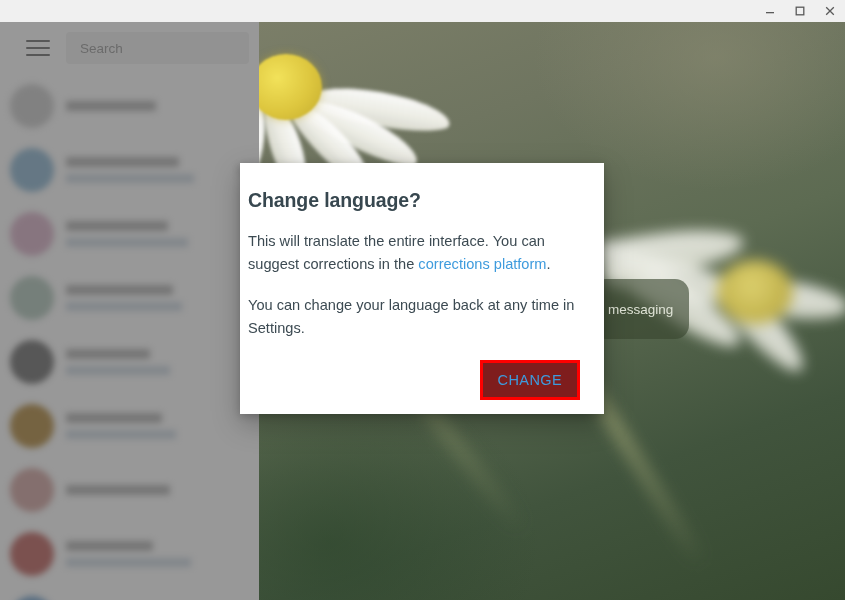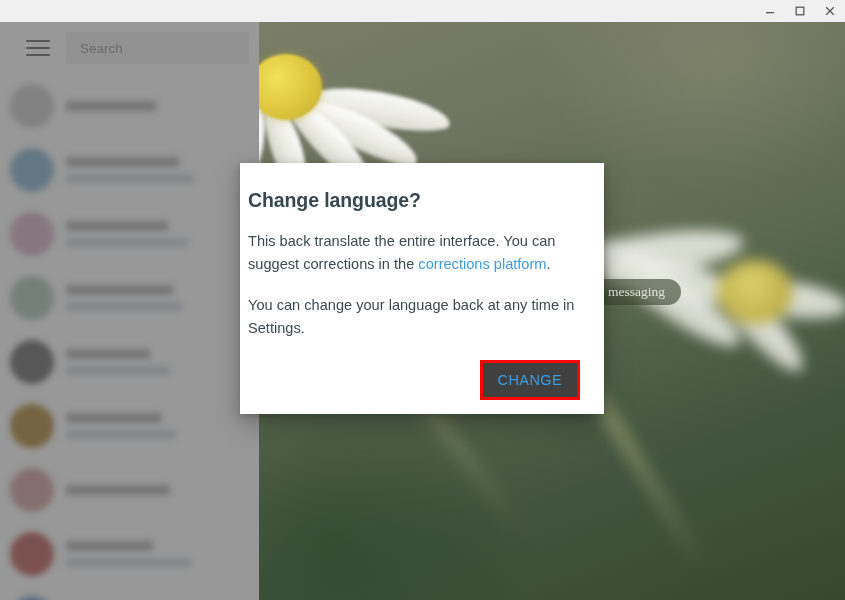--- a/index.html
+++ b/index.html
@@ -151,29 +151,28 @@
   .pb3 { left: 40px; top: 150px; width: 120px; height: 36px; transform: rotate(34deg); }
   .pb4 { left: 150px; top: 140px; width: 110px; height: 36px; transform: rotate(8deg); }
   .pb5 { left: 120px; top: 170px; width: 110px; height: 34px; transform: rotate(48deg); }
 
   
   .chip {
     position: absolute;
     left: 333px;
     top: 257px;
     height: 26px;
-    padding: 0 16px;
+    padding: 17px 16px;
     border-radius: 14px;
     background: rgba(56,70,46,0.62);
     color: #dfe3d6;
     font-size: 13.5px;
     display: flex;
     align-items: center;
     z-index: 6;
-    font-family: Liberation Serif, serif;
   }
 
   
   .sidebar {
     position: absolute;
     top: 0; left: 0;
     width: 259px;
     height: 578px;
     background: #f3f3f3;
     overflow: hidden;
@@ -316,21 +315,21 @@
     font-size: 14.5px;
     font-family: "Liberation Sans", sans-serif;
     letter-spacing: 0.4px;
     padding: 9px 12px;
     cursor: pointer;
   }
   .btn-highlight {
     position: relative;
     border: 3px solid #ff0000;
     padding: 6px 9px;
-    background: #404040;
+    background: #7f1d1d;
   }
   .btn-highlight .btn-flat { padding: 3px 6px; }
 </style>
 </head>
 <body>
 
 <div id="app">
 
   <div class="titlebar">
     <div class="win-btn">
@@ -462,21 +461,21 @@
           </div>
         </div>
     </div>
 
     <div class="scrim"></div>
 
     <div class="dialog">
       <h2 class="dlg-title">Change language?</h2>
 
 
-      <p class="dlg-p"><span>This back translate the entire interface. You can suggest corrections in the </span><a href="#" class="link">corrections platform</a><span>.</span></p>
+      <p class="dlg-p"><span>This will translate the entire interface. You can suggest corrections in the </span><a href="#" class="link">corrections platform</a><span>.</span></p>
 
       <p class="dlg-p">You can change your language back at any time in Settings.</p>
 
       <div class="dlg-actions">
         <div class="btn-highlight">
           <button class="btn-flat">CHANGE</button>
         </div>
       </div>
     </div>
 

